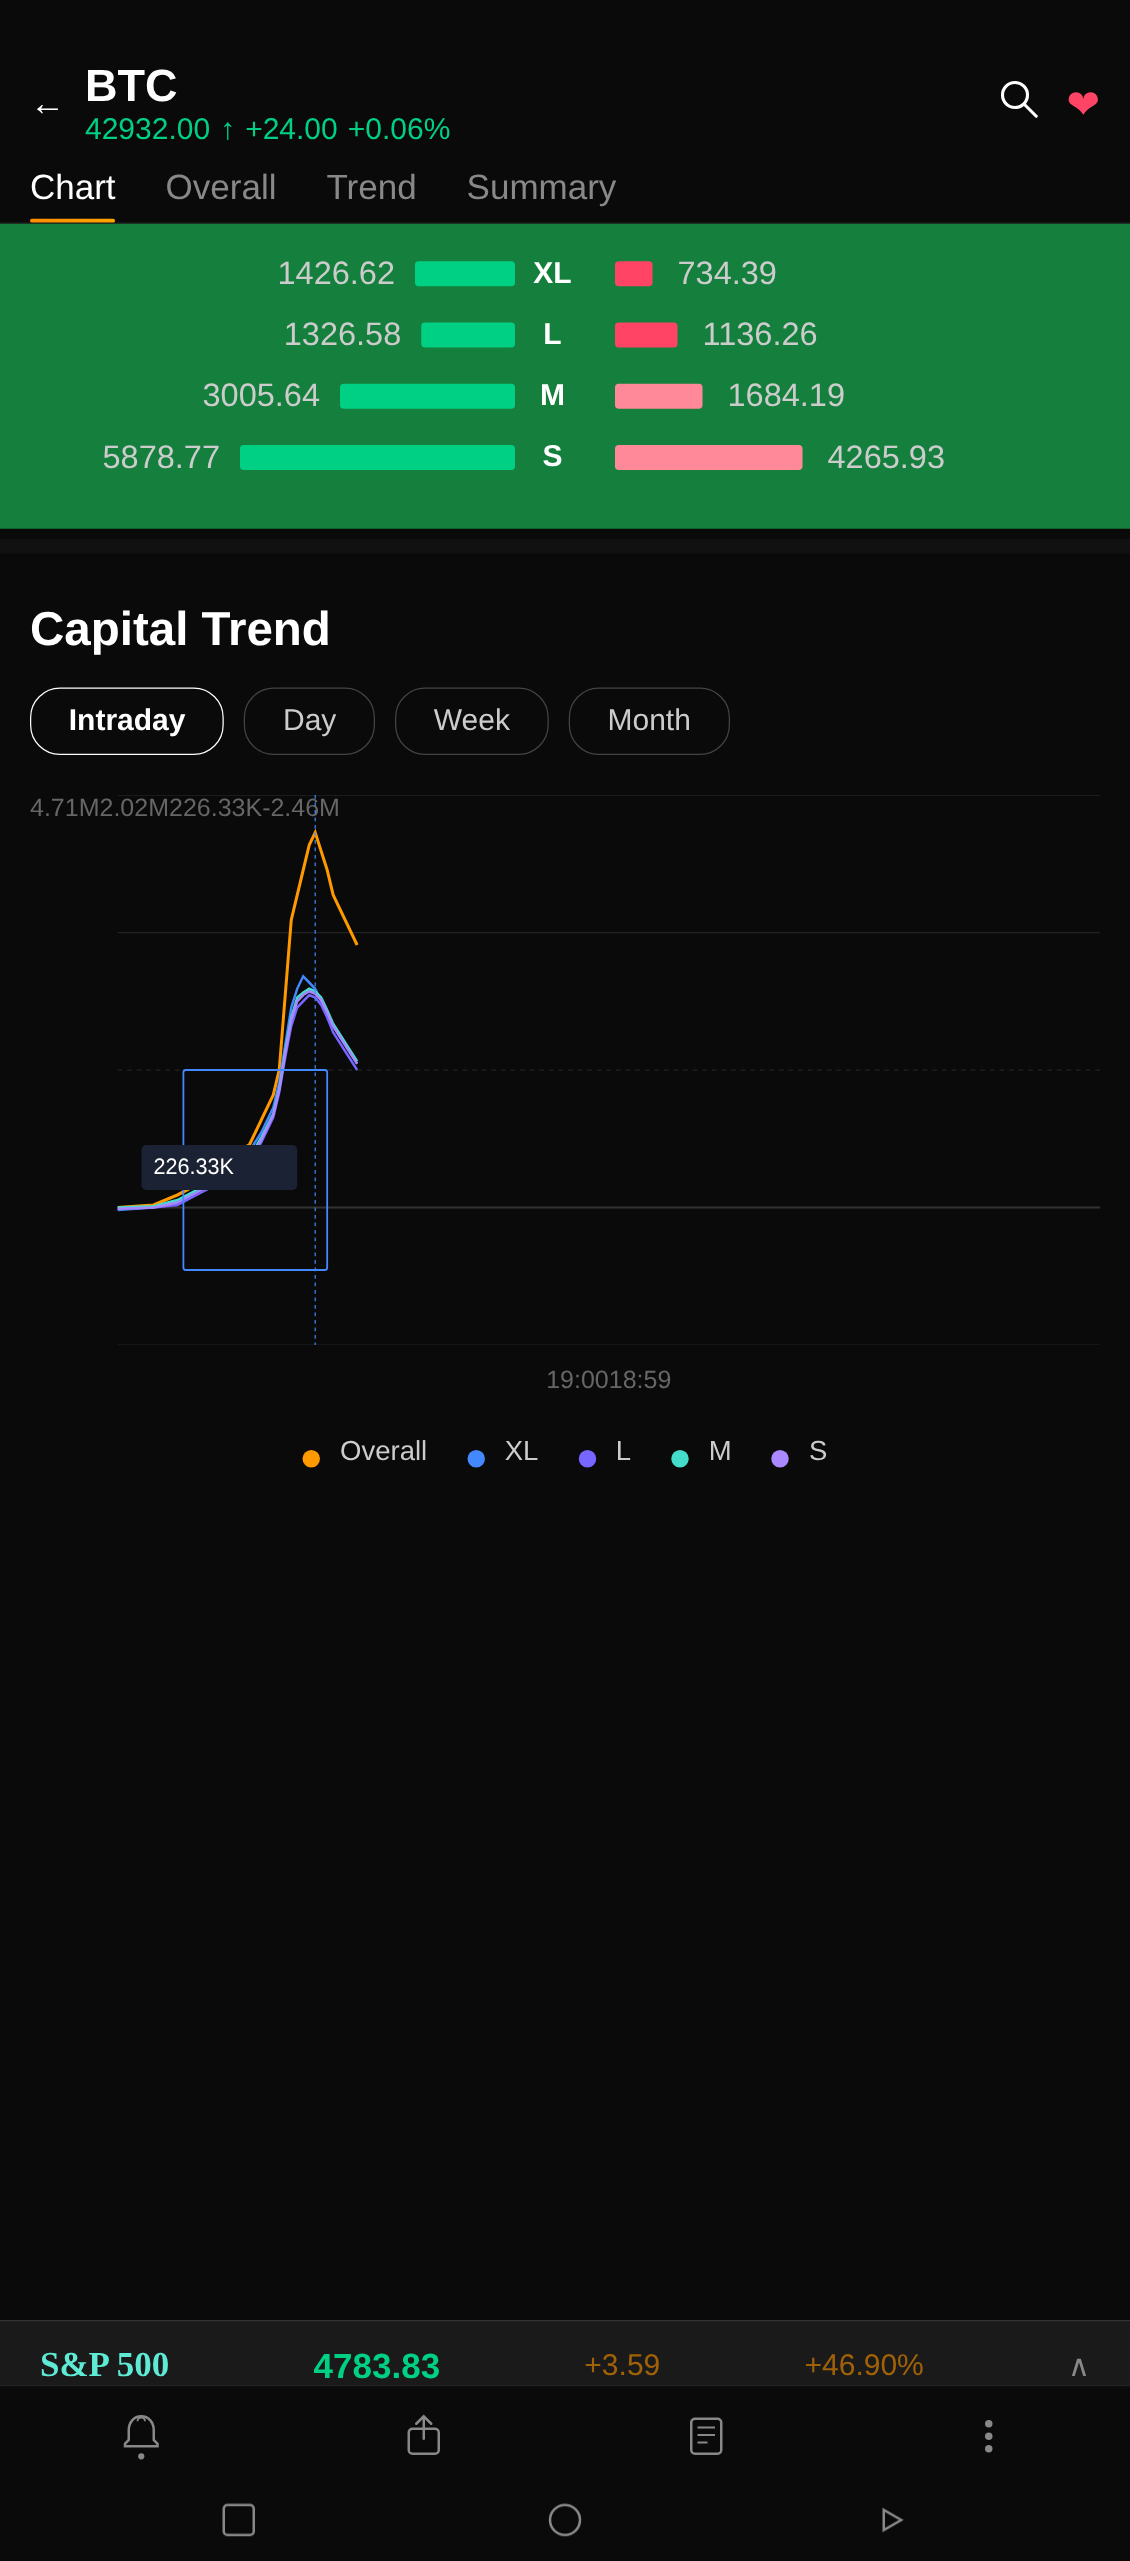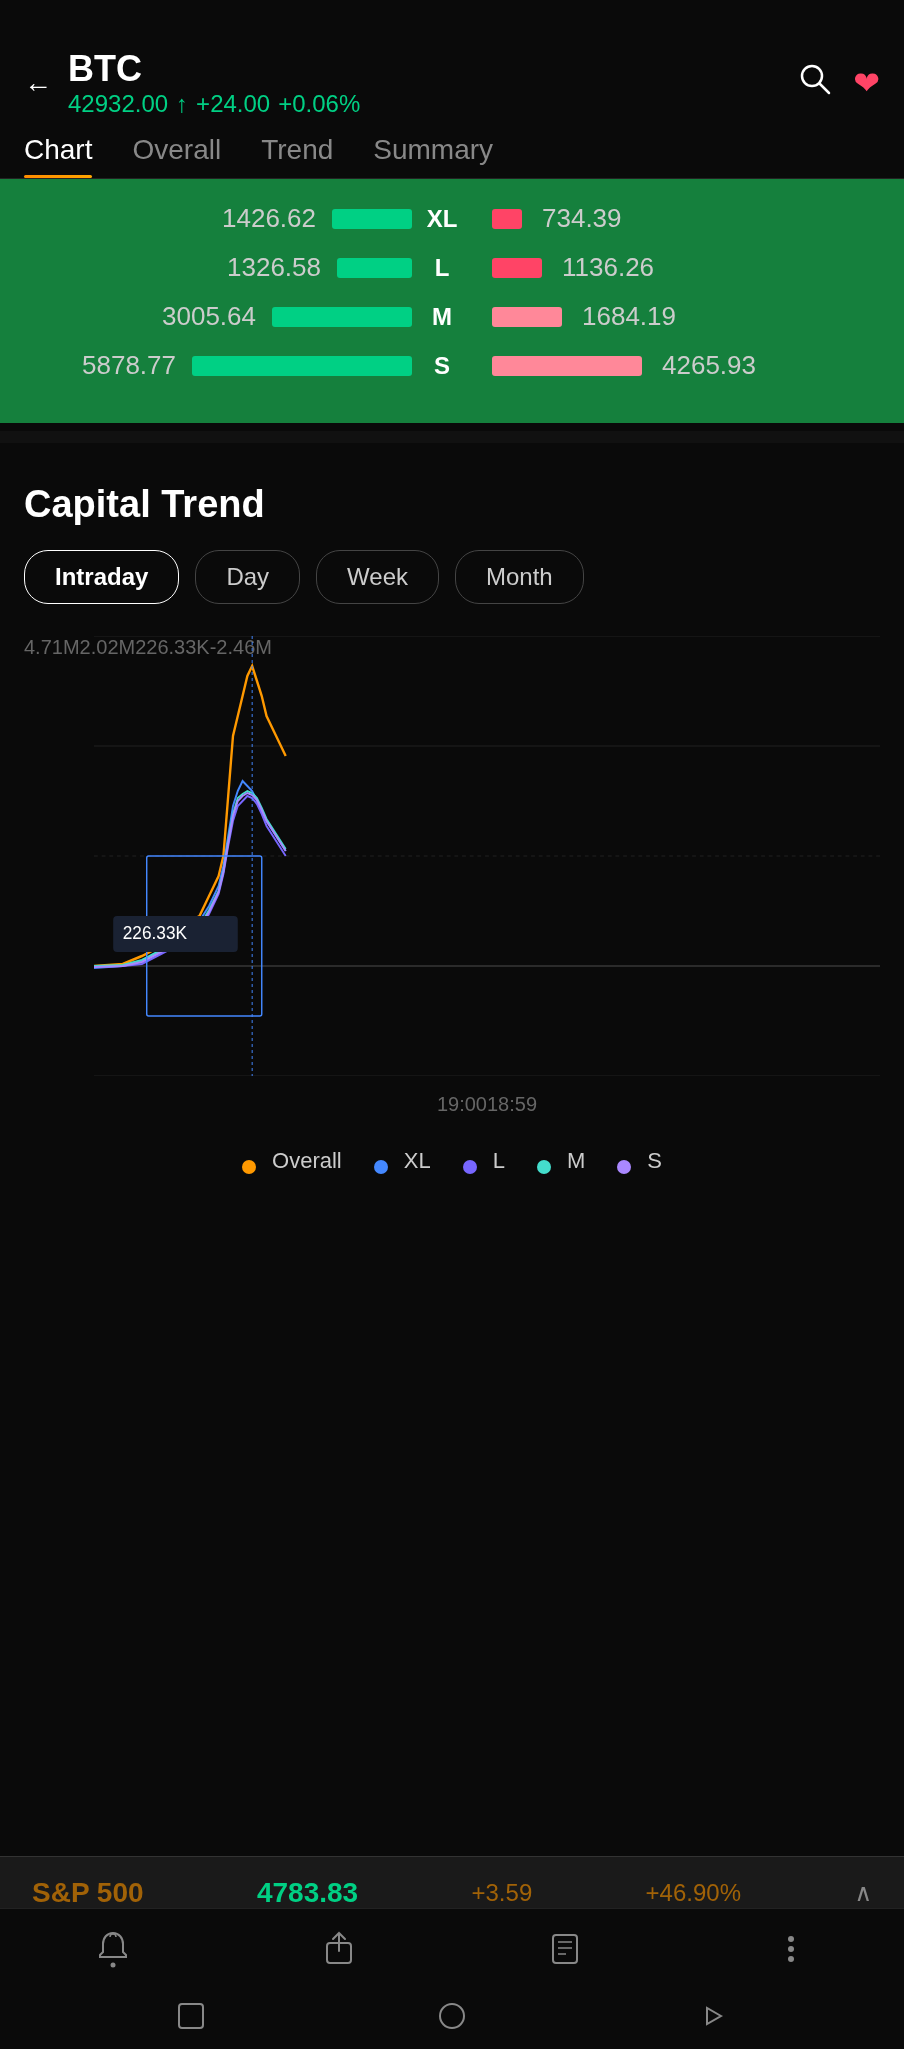--- a/index.html
+++ b/index.html
@@ -255,21 +255,22 @@
       background: #1a1a1a;
       padding: 20px 32px;
       display: flex;
       align-items: center;
       justify-content: space-between;
       border-top: 1px solid #333;
     }
     .bottom-ticker-name {
       font-size: 28px;
       font-weight: 600;
-      color: #a16207;
+      color: #5eead4;
+      font-family: Liberation Serif, serif;
     }
     .bottom-ticker-price {
       font-size: 28px;
       color: #00d084;
       font-weight: 600;
     }
     .bottom-ticker-change {
       font-size: 24px;
       color: #a16207;
     }

